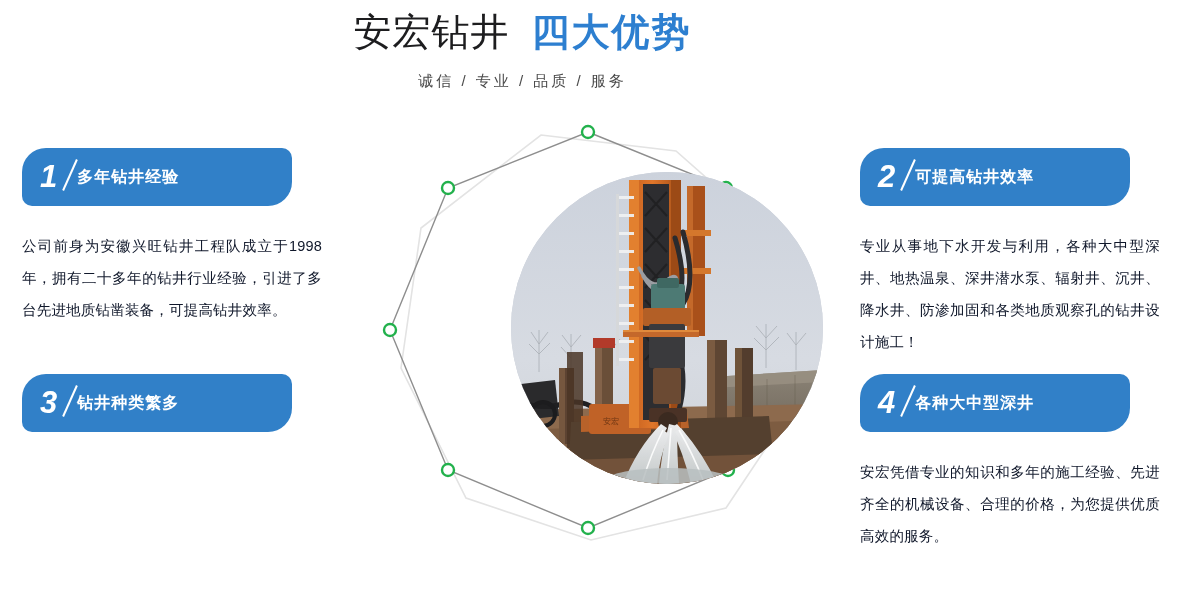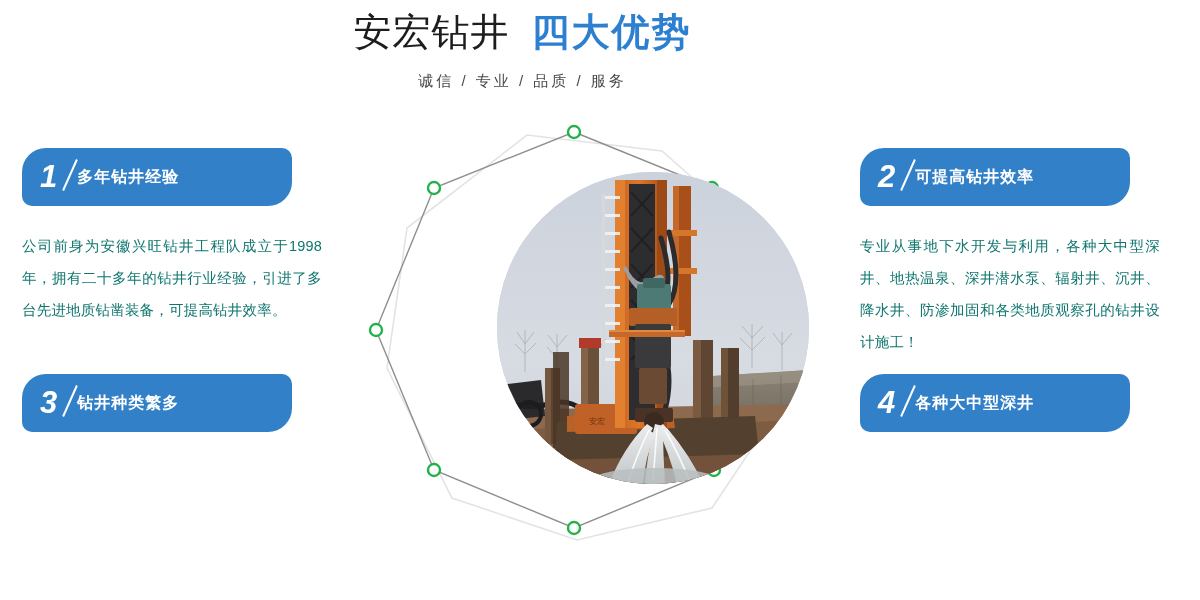--- a/index.html
+++ b/index.html
@@ -101,30 +101,30 @@
     font-size: 16px;
     font-weight: bold;
     color: #ffffff;
     letter-spacing: 1px;
     white-space: nowrap;
   }
   .card-body {
     margin-top: 24px;
     font-size: 14.5px;
     line-height: 32px;
-    color: #0f766e;
+    color: #0f172a;
     width: 300px;
     text-align: justify;
     letter-spacing: 0.2px;
   }
 
   
   .center-wrap {
     position: absolute;
-    left: 352px;
+    left: 366px;
     top: 108px;
     width: 460px;
     height: 470px;
     text-align: center;
   }
   .center-wrap svg {
     position: absolute;
     left: 0;
     top: 0;
   }
@@ -173,20 +173,21 @@
       <span class="badge-title">可提高钻井效率</span>
     </div>
     <div class="card-body">专业从事地下水开发与利用，各种大中型深井、地热温泉、深井潜水泵、辐射井、沉井、降水井、防渗加固和各类地质观察孔的钻井设计施工！</div>
   </div>
 
   <div class="card card-right card-4">
     <div class="badge">
       <span class="badge-num">4</span>
       <span class="badge-title">各种大中型深井</span>
     </div>
+    <div class="card-body">安宏凭借专业的知识和多年的施工经验、先进齐全的机械设备、合理的价格，为您提供优质高效的服务。</div>
   </div>
 
   <div class="center-wrap">
 
     <svg width="460" height="470" viewBox="0 0 460 470">
       <polygon points="175,27 310,43 420,140 440,280 360,400 225,432 100,390 35,260 55,120" fill="none" stroke="#e3e3e3" stroke-width="1.6"></polygon>
     </svg>
 
     <svg width="460" height="470" viewBox="0 0 460 470">
       <polygon points="222,24 360,80 420,222 362,362 222,420 82,362 24,222 82,80" fill="none" stroke="#8e8e8e" stroke-width="1.4"></polygon>

